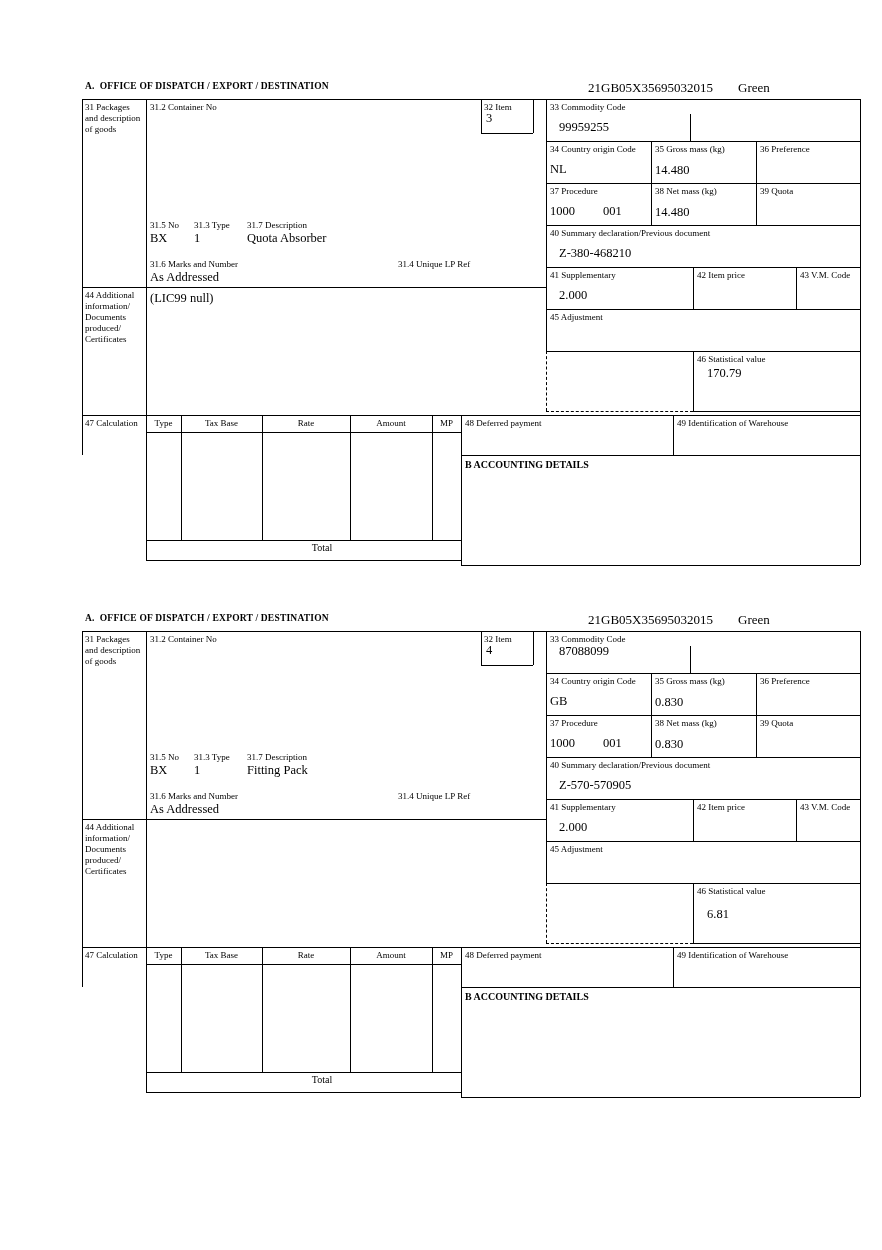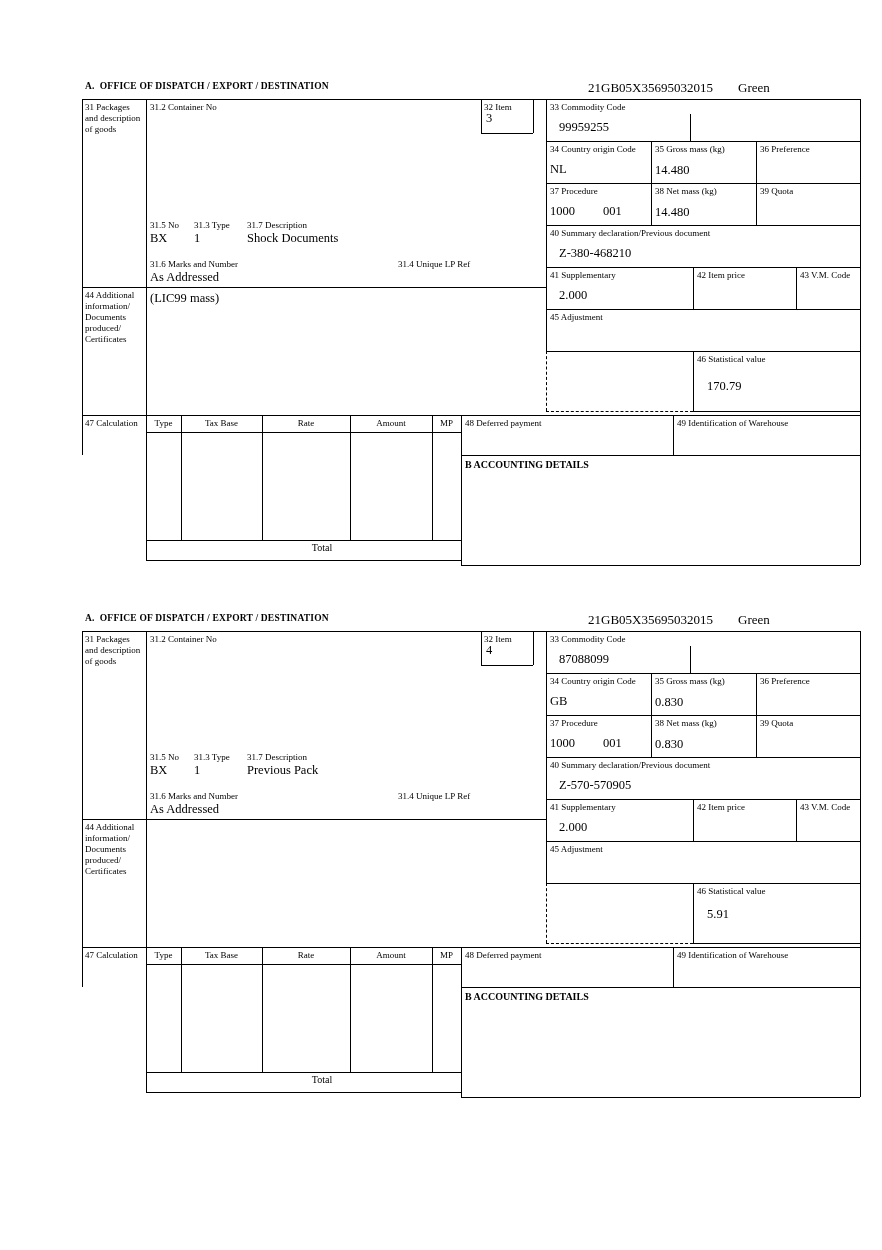--- a/index.html
+++ b/index.html
@@ -105,26 +105,26 @@
 
   <div class="val" style="left:404px;top:31px">3</div>
   <div class="val" style="left:477px;top:40px">99959255</div>
   <div class="val" style="left:468px;top:82px">NL</div>
   <div class="val" style="left:573px;top:83px">14.480</div>
   <div class="val" style="left:468px;top:124px">1000</div>
   <div class="val" style="left:521px;top:124px">001</div>
   <div class="val" style="left:573px;top:125px">14.480</div>
   <div class="val" style="left:477px;top:166px">Z-380-468210</div>
   <div class="val" style="left:477px;top:208px">2.000</div>
-  <div class="val" style="left:625px;top:299px">170.79</div>
+  <div class="val" style="left:625px;top:286px">170.79</div>
   <div class="val" style="left:68px;top:151px">BX</div>
   <div class="val" style="left:112px;top:151px">1</div>
-  <div class="val" style="left:165px;top:151px">Shock Documents</div>
+  <div class="val" style="left:165px;top:151px">Quota Absorber</div>
   <div class="val" style="left:68px;top:190px">As Addressed</div>
-  <div class="val" style="left:68px;top:211px">(LIC99 mass)</div>
+  <div class="val" style="left:68px;top:211px">(LIC99 null)</div>
 </div>
 
 <div class="sec" style="top:612px">
   <div class="hdr-title" style="left:3px;top:1px">A.  OFFICE OF DISPATCH / EXPORT / DESTINATION</div>
   <div class="hdr-ref" style="left:506px;top:0">21GB05X35695032015</div>
   <div class="hdr-status" style="left:656px;top:0">Green</div>
 
   <div class="hl" style="left:0;top:19px;width:778px"></div>
   <div class="vl" style="left:0;top:19px;height:356px"></div>
   <div class="vl" style="left:778px;top:19px;height:466px"></div>
@@ -190,27 +190,27 @@
   <div class="lbl ctr" style="left:99px;top:338px;width:81px">Tax Base</div>
   <div class="lbl ctr" style="left:180px;top:338px;width:88px">Rate</div>
   <div class="lbl ctr" style="left:268px;top:338px;width:82px">Amount</div>
   <div class="lbl ctr" style="left:350px;top:338px;width:29px">MP</div>
   <div class="lbl" style="left:383px;top:338px">48 Deferred payment</div>
   <div class="lbl" style="left:595px;top:338px">49 Identification of Warehouse</div>
   <div class="acct" style="left:383px;top:379px">B ACCOUNTING DETAILS</div>
   <div class="tot ctr" style="left:100px;top:462px;width:280px">Total</div>
 
   <div class="val" style="left:404px;top:31px">4</div>
-  <div class="val" style="left:477px;top:40px">87088099</div>
+  <div class="val" style="left:477px;top:32px">87088099</div>
   <div class="val" style="left:468px;top:82px">GB</div>
   <div class="val" style="left:573px;top:83px">0.830</div>
   <div class="val" style="left:468px;top:124px">1000</div>
   <div class="val" style="left:521px;top:124px">001</div>
   <div class="val" style="left:573px;top:125px">0.830</div>
   <div class="val" style="left:477px;top:166px">Z-570-570905</div>
   <div class="val" style="left:477px;top:208px">2.000</div>
-  <div class="val" style="left:625px;top:295px">5.91</div>
+  <div class="val" style="left:625px;top:295px">6.81</div>
   <div class="val" style="left:68px;top:151px">BX</div>
   <div class="val" style="left:112px;top:151px">1</div>
-  <div class="val" style="left:165px;top:151px">Previous Pack</div>
+  <div class="val" style="left:165px;top:151px">Fitting Pack</div>
   <div class="val" style="left:68px;top:190px">As Addressed</div>
   <div class="val" style="left:68px;top:211px"></div>
 </div>
 
 </body></html>

